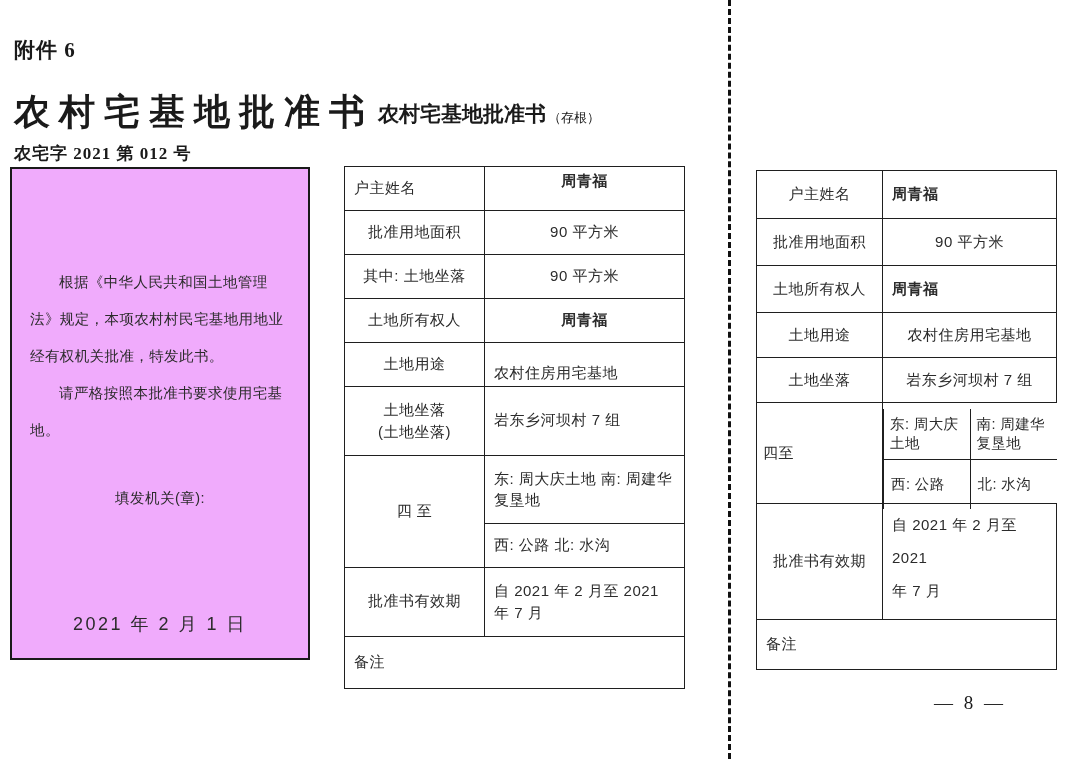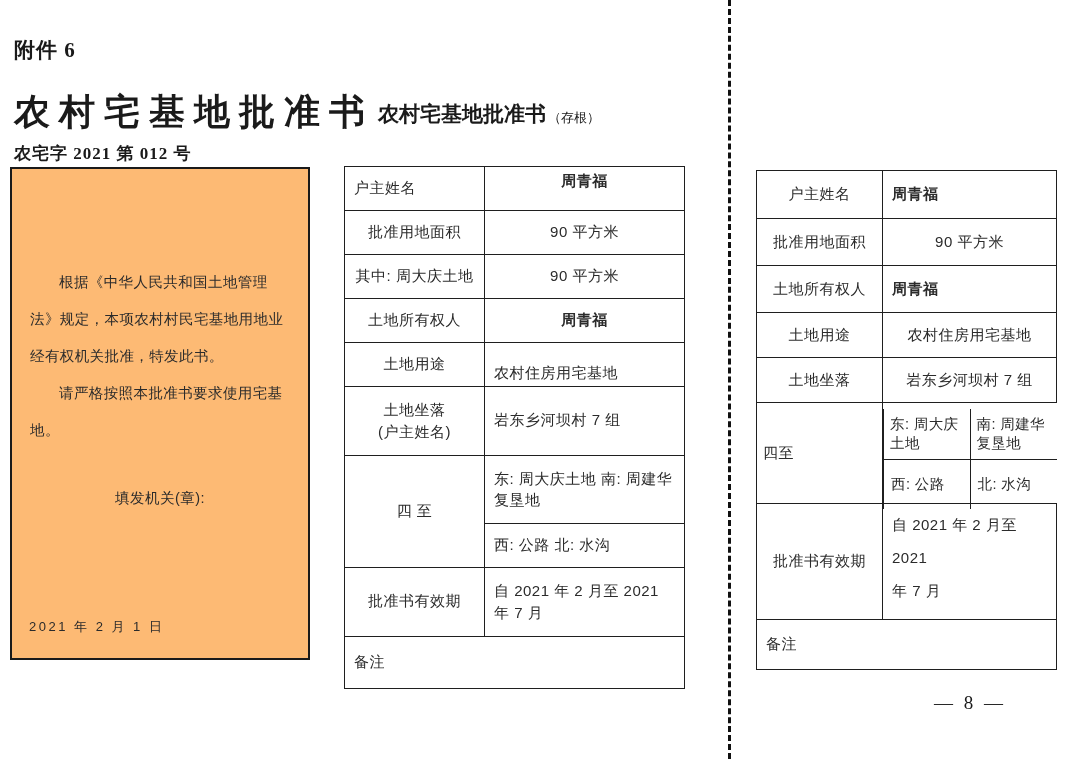--- a/index.html
+++ b/index.html
@@ -53,40 +53,40 @@
     font-family:"Liberation Serif","DejaVu Serif",serif;
     letter-spacing:1px;
     text-align:center;
   }
 
   
   .left-box{
     position:absolute;left:10px;top:167px;width:300px;height:493px;
     border:2px solid #1a1a1a;
     box-sizing:border-box;
-    background:#fdba74;
+    background:#f0abfc;
   }
   .lb-body{
     position:absolute;left:18px;top:95px;right:16px;
     font-size:14.5px;line-height:2.55;
     letter-spacing:0.4px;
     color:#2b2b2b;
   }
   .lb-body p{margin:0;}
   .lb-body .indent{text-indent:2em;}
   .lb-seal{
     position:absolute;left:0;right:0;top:320px;
     text-align:center;
     font-size:14.5px;letter-spacing:0.5px;color:#2b2b2b;
   }
   .lb-date{
     position:absolute;left:0;right:0;bottom:22px;
-    font-size:13px;letter-spacing:2.5px;color:#2b2b2b;
-    font-family:"Liberation Sans","DejaVu Sans",sans-serif;
-    margin-left:17px;
+    text-align:center;
+    font-size:18px;letter-spacing:2.5px;color:#2b2b2b;
+    font-family:"Liberation Sans","DejaVu Sans",sans-serif;
   }
 
   
   table.doc-tbl{
     border-collapse:collapse;
     table-layout:fixed;
     background:#fff;
   }
   table.doc-tbl td{
     border:1.8px solid #1f1f1f;
@@ -169,35 +169,35 @@
     <tbody>
       <tr>
         <td class="lbl-left" style="height:42px">户主姓名</td>
         <td class="val-c bold" style="height:42px;vertical-align:top;padding-top:5px">周青福</td>
       </tr>
       <tr>
         <td class="lbl" style="height:44px">批准用地面积</td>
         <td class="val-c" style="height:44px">90 平方米</td>
       </tr>
       <tr>
-        <td class="lbl" style="height:44px">其中: 周大庆土地</td>
+        <td class="lbl" style="height:44px">其中: 土地坐落</td>
         <td class="val-c" style="height:44px">90  平方米</td>
       </tr>
       <tr>
         <td class="lbl" style="height:44px">土地所有权人</td>
         <td class="val-c bold" style="height:44px">周青福</td>
       </tr>
       <tr>
         <td class="lbl" style="height:36px">土地用途</td>
         <td class="val" style="height:36px;vertical-align:bottom;padding-bottom:3px">农村住房用宅基地</td>
       </tr>
       <tr>
         <td class="lbl two-line" style="height:50px;vertical-align:middle">
           <div>土地坐落</div>
-          <div>(户主姓名)</div>
+          <div>(土地坐落)</div>
         </td>
         <td class="val top" style="height:50px">岩东乡河坝村 7 组</td>
       </tr>
       <tr>
         <td class="lbl sp-wide" rowspan="2" style="height:76px">四   至</td>
         <td class="val top two-line" style="height:48px">东: 周大庆土地  南: 周建华复垦地</td>
       </tr>
       <tr>
         <td class="val" style="height:30px">西: 公路  北: 水沟</td>
       </tr>

